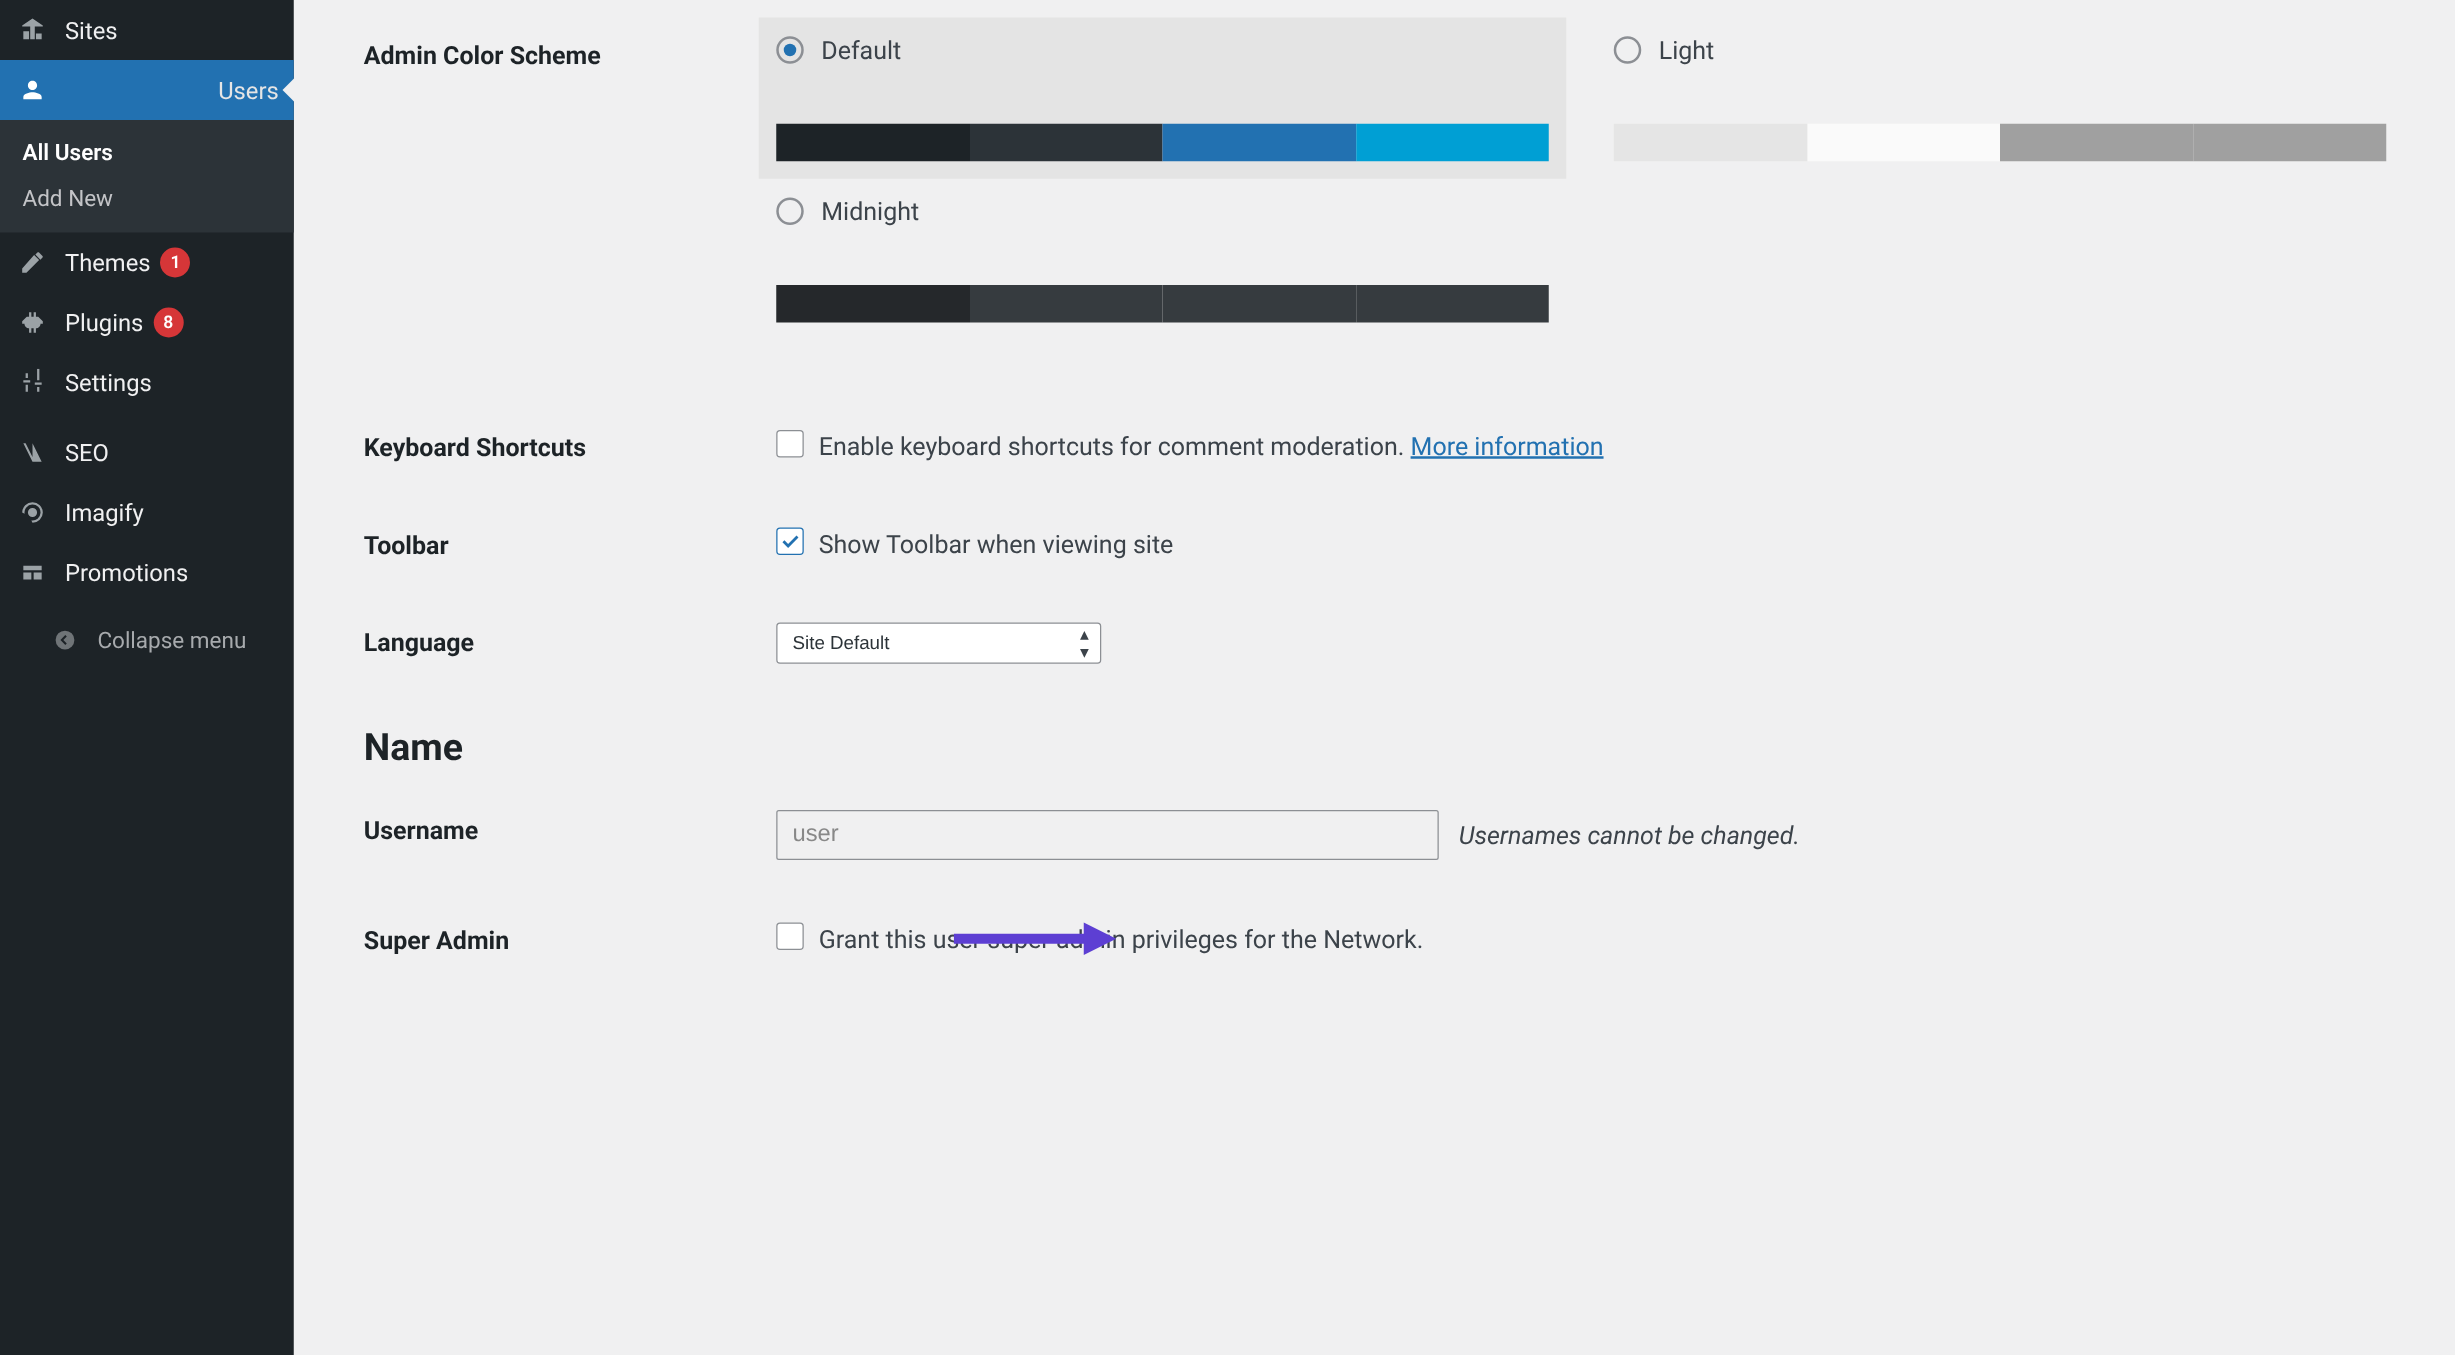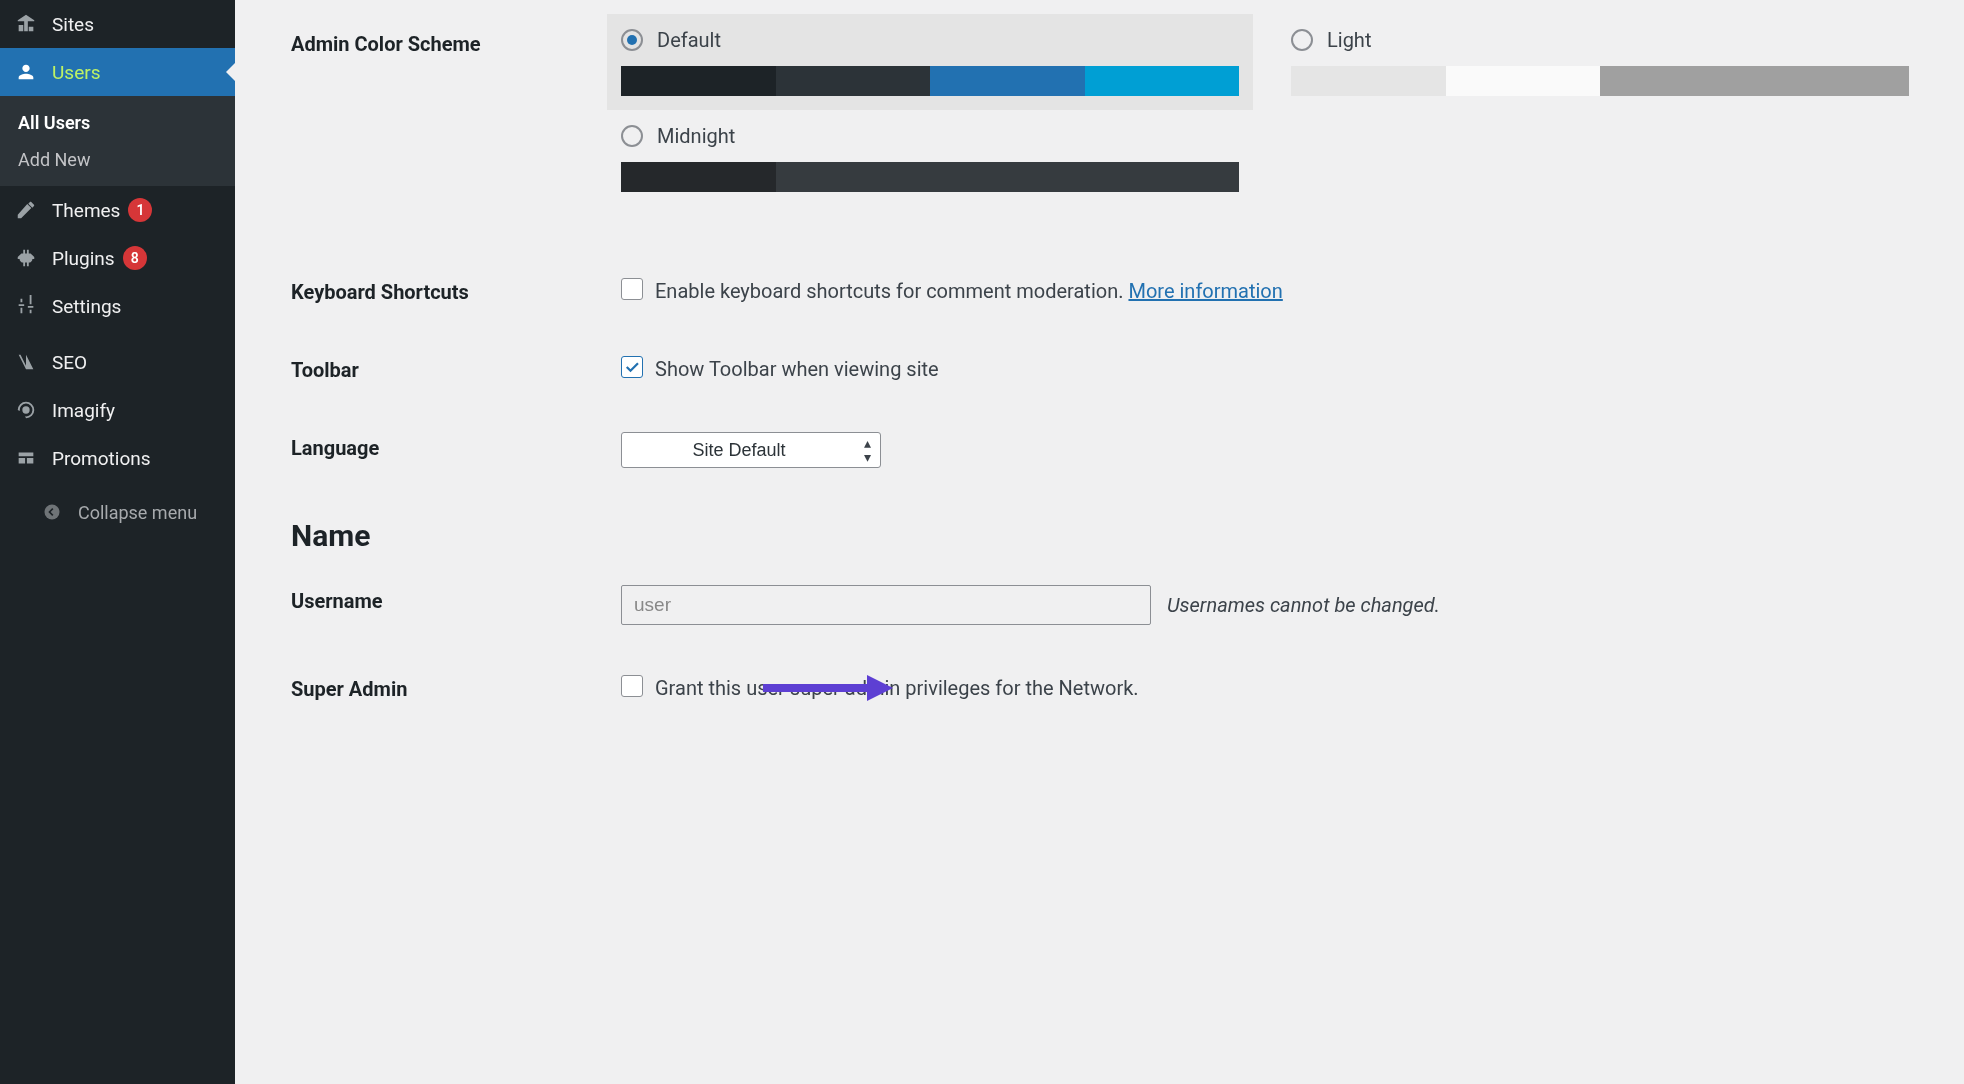--- a/index.html
+++ b/index.html
@@ -31,21 +31,22 @@
     width: 28px;
     height: 28px;
     margin-right: 12px;
     display: inline-flex;
     align-items: center;
     justify-content: center;
     color: rgba(240,246,252,0.6);
   }
   .sidebar-item.active {
     background: #2271b1;
-    color: #bef264;
+    color: #e5e5e5;
+    justify-content: space-between;
   }
   .sidebar-item.active .icon { color: #fff; }
   .sidebar-item.active::after {
     content: "";
     position: absolute;
     right: -1px;
     top: 50%;
     margin-top: -10px;
     border: 10px solid transparent;
     border-right-color: #f0f0f1;
@@ -113,20 +114,21 @@
   
   .scheme-grid {
     display: grid;
     grid-template-columns: 618px 618px;
     column-gap: 52px;
     row-gap: 28px;
   }
   .scheme-option {
     display: flex;
     flex-direction: column;
+    gap: 33px;
   }
   .scheme-option.selected {
     background: #e4e4e4;
     padding: 14px;
     margin: -14px;
   }
   .scheme-head {
     display: flex;
     align-items: center;
     margin-bottom: 14px;
@@ -185,26 +187,25 @@
   a.wp-link { color: #2271b1; text-decoration: underline; }
   
   .select-wrap {
     position: relative;
     display: inline-block;
   }
   select.wp-select {
     appearance: none;
     border: 1px solid #8c8f94;
     background: #fff;
-    font-size: 18px;
+    font-size: 15px;
     color: #2c3338;
     padding: 7px 36px 7px 12px;
     border-radius: 3px;
     min-width: 260px;
-    text-align: center;
   }
   .select-caret {
     position: absolute;
     right: 10px;
     top: 50%;
     transform: translateY(-50%);
     pointer-events: none;
     color: #3c434a;
     font-size: 14px;
     line-height: 1;

